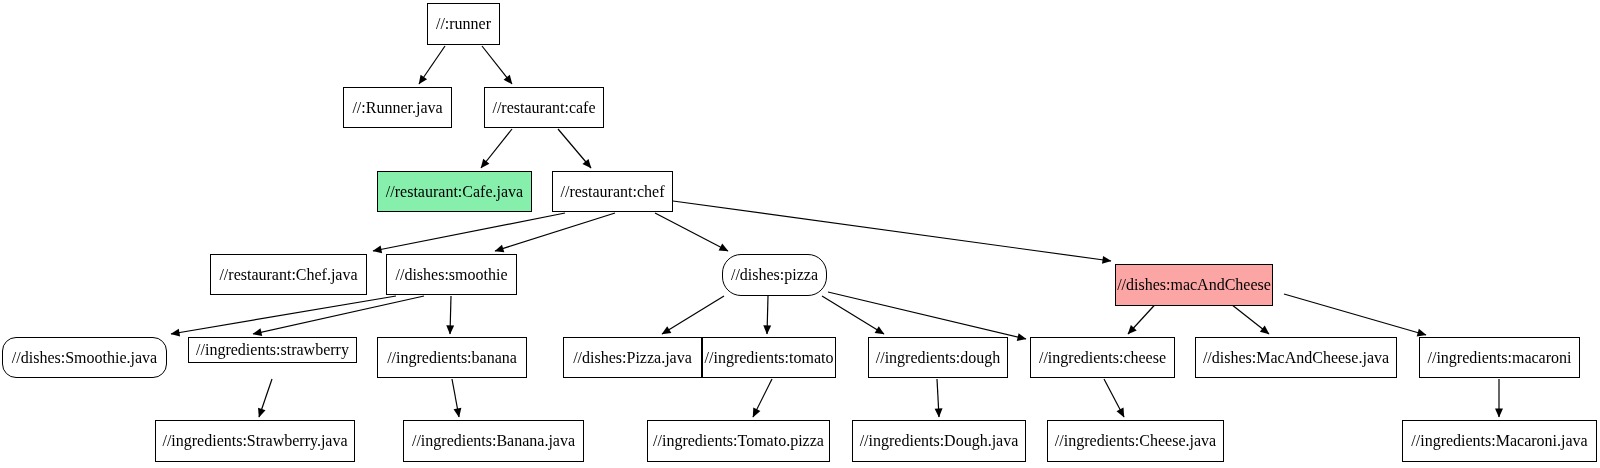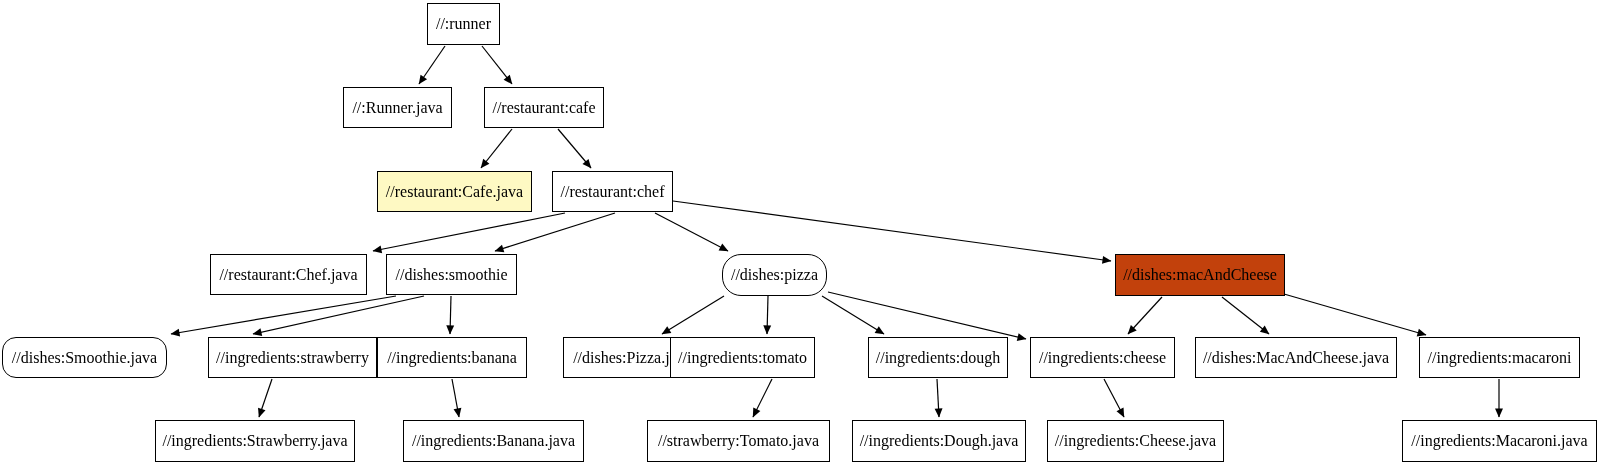--- a/index.html
+++ b/index.html
@@ -65,35 +65,35 @@
         <line x1="772" y1="379" x2="753" y2="417" stroke="#000000" stroke-width="1.2" marker-end="url(#arrowhead)"></line>
         <line x1="937" y1="379" x2="939" y2="417" stroke="#000000" stroke-width="1.2" marker-end="url(#arrowhead)"></line>
         <line x1="1104" y1="379" x2="1124" y2="417" stroke="#000000" stroke-width="1.2" marker-end="url(#arrowhead)"></line>
         <line x1="1499" y1="379" x2="1499" y2="417" stroke="#000000" stroke-width="1.2" marker-end="url(#arrowhead)"></line>
       </g>
   </svg>
   <div id="nodes">
       <div class="node" style="left: 427px; top: 3px; width: 73px; height: 42px; border-color: rgb(0, 0, 0); background: rgb(255, 255, 255);">//:runner</div>
       <div class="node" style="left: 343px; top: 87px; width: 109px; height: 41px; border-color: rgb(0, 0, 0); background: rgb(255, 255, 255);">//:Runner.java</div>
       <div class="node" style="left: 473px; top: 87px; width: 120px; height: 41px; border-color: rgb(0, 0, 0); background: rgb(255, 255, 255); margin-left: 11px;">//restaurant:cafe</div>
-      <div class="node" style="left: 377px; top: 171px; width: 155px; height: 41px; border-color: rgb(0, 0, 0); background: #fef9c3;">//restaurant:Cafe.java</div>
+      <div class="node" style="left: 377px; top: 171px; width: 155px; height: 41px; border-color: rgb(0, 0, 0); background: #86efac;">//restaurant:Cafe.java</div>
       <div class="node" style="left: 552px; top: 171px; width: 121px; height: 41px; border-color: rgb(0, 0, 0); background: rgb(255, 255, 255);">//restaurant:chef</div>
       <div class="node" style="left: 210px; top: 254px; width: 157px; height: 41px; border-color: rgb(0, 0, 0); background: rgb(255, 255, 255);">//restaurant:Chef.java</div>
       <div class="node" style="left: 386px; top: 254px; width: 131px; height: 41px; border-color: rgb(0, 0, 0); background: rgb(255, 255, 255);">//dishes:smoothie</div>
       <div class="node" style="left: 722px; top: 254px; width: 105px; height: 42px; border-color: rgb(0, 0, 0); background: rgb(255, 255, 255); border-radius: 19px;">//dishes:pizza</div>
-      <div class="node" style="left: 1115px; top: 254px; width: 170px; height: 42px; border-color: rgb(0, 0, 0); background: #c2410c;">//dishes:macAndCheese</div>
+      <div class="node" style="left: 1115px; top: 264px; width: 158px; height: 42px; border-color: rgb(0, 0, 0); background: #fca5a5;">//dishes:macAndCheese</div>
       <div class="node" style="left: 2px; top: 337px; width: 165px; height: 41px; border-color: rgb(0, 0, 0); background: rgb(255, 255, 255); border-radius: 14px;">//dishes:Smoothie.java</div>
-      <div class="node" style="left: 188px; top: 337px; width: 169px; height: 41px; border-color: rgb(0, 0, 0); background: rgb(255, 255, 255); margin-left: 20px;">//ingredients:strawberry</div>
+      <div class="node" style="left: 188px; top: 337px; width: 169px; height: 26px; border-color: rgb(0, 0, 0); background: rgb(255, 255, 255);">//ingredients:strawberry</div>
       <div class="node" style="left: 377px; top: 337px; width: 150px; height: 41px; border-color: rgb(0, 0, 0); background: rgb(255, 255, 255);">//ingredients:banana</div>
       <div class="node" style="left: 543px; top: 337px; width: 139px; height: 41px; border-color: rgb(0, 0, 0); background: rgb(255, 255, 255); margin-left: 20px;">//dishes:Pizza.java</div>
-      <div class="node" style="left: 670px; top: 337px; width: 145px; height: 41px; border-color: rgb(0, 0, 0); background: rgb(255, 255, 255);">//ingredients:tomato</div>
+      <div class="node" style="left: 702px; top: 337px; width: 134px; height: 41px; border-color: rgb(0, 0, 0); background: rgb(255, 255, 255);">//ingredients:tomato</div>
       <div class="node" style="left: 868px; top: 337px; width: 140px; height: 41px; border-color: rgb(0, 0, 0); background: rgb(255, 255, 255);">//ingredients:dough</div>
       <div class="node" style="left: 1030px; top: 337px; width: 145px; height: 41px; border-color: rgb(0, 0, 0); background: rgb(255, 255, 255);">//ingredients:cheese</div>
       <div class="node" style="left: 1195px; top: 337px; width: 202px; height: 41px; border-color: rgb(0, 0, 0); background: rgb(255, 255, 255);">//dishes:MacAndCheese.java</div>
       <div class="node" style="left: 1419px; top: 337px; width: 161px; height: 41px; border-color: rgb(0, 0, 0); background: rgb(255, 255, 255);">//ingredients:macaroni</div>
       <div class="node" style="left: 155px; top: 420px; width: 200px; height: 42px; border-color: rgb(0, 0, 0); background: rgb(255, 255, 255);">//ingredients:Strawberry.java</div>
       <div class="node" style="left: 377px; top: 420px; width: 181px; height: 42px; border-color: rgb(0, 0, 0); background: rgb(255, 255, 255); margin-left: 26px;">//ingredients:Banana.java</div>
-      <div class="node" style="left: 647px; top: 420px; width: 183px; height: 42px; border-color: rgb(0, 0, 0); background: rgb(255, 255, 255);">//strawberry:Tomato.java</div>
+      <div class="node" style="left: 647px; top: 420px; width: 183px; height: 42px; border-color: rgb(0, 0, 0); background: rgb(255, 255, 255);">//ingredients:Tomato.pizza</div>
       <div class="node" style="left: 852px; top: 420px; width: 174px; height: 42px; border-color: rgb(0, 0, 0); background: rgb(255, 255, 255);">//ingredients:Dough.java</div>
       <div class="node" style="left: 1047px; top: 420px; width: 177px; height: 42px; border-color: rgb(0, 0, 0); background: rgb(255, 255, 255);">//ingredients:Cheese.java</div>
       <div class="node" style="left: 1402px; top: 420px; width: 195px; height: 42px; border-color: rgb(0, 0, 0); background: rgb(255, 255, 255);">//ingredients:Macaroni.java</div>
     </div>
 </div>
 
 </body></html>

